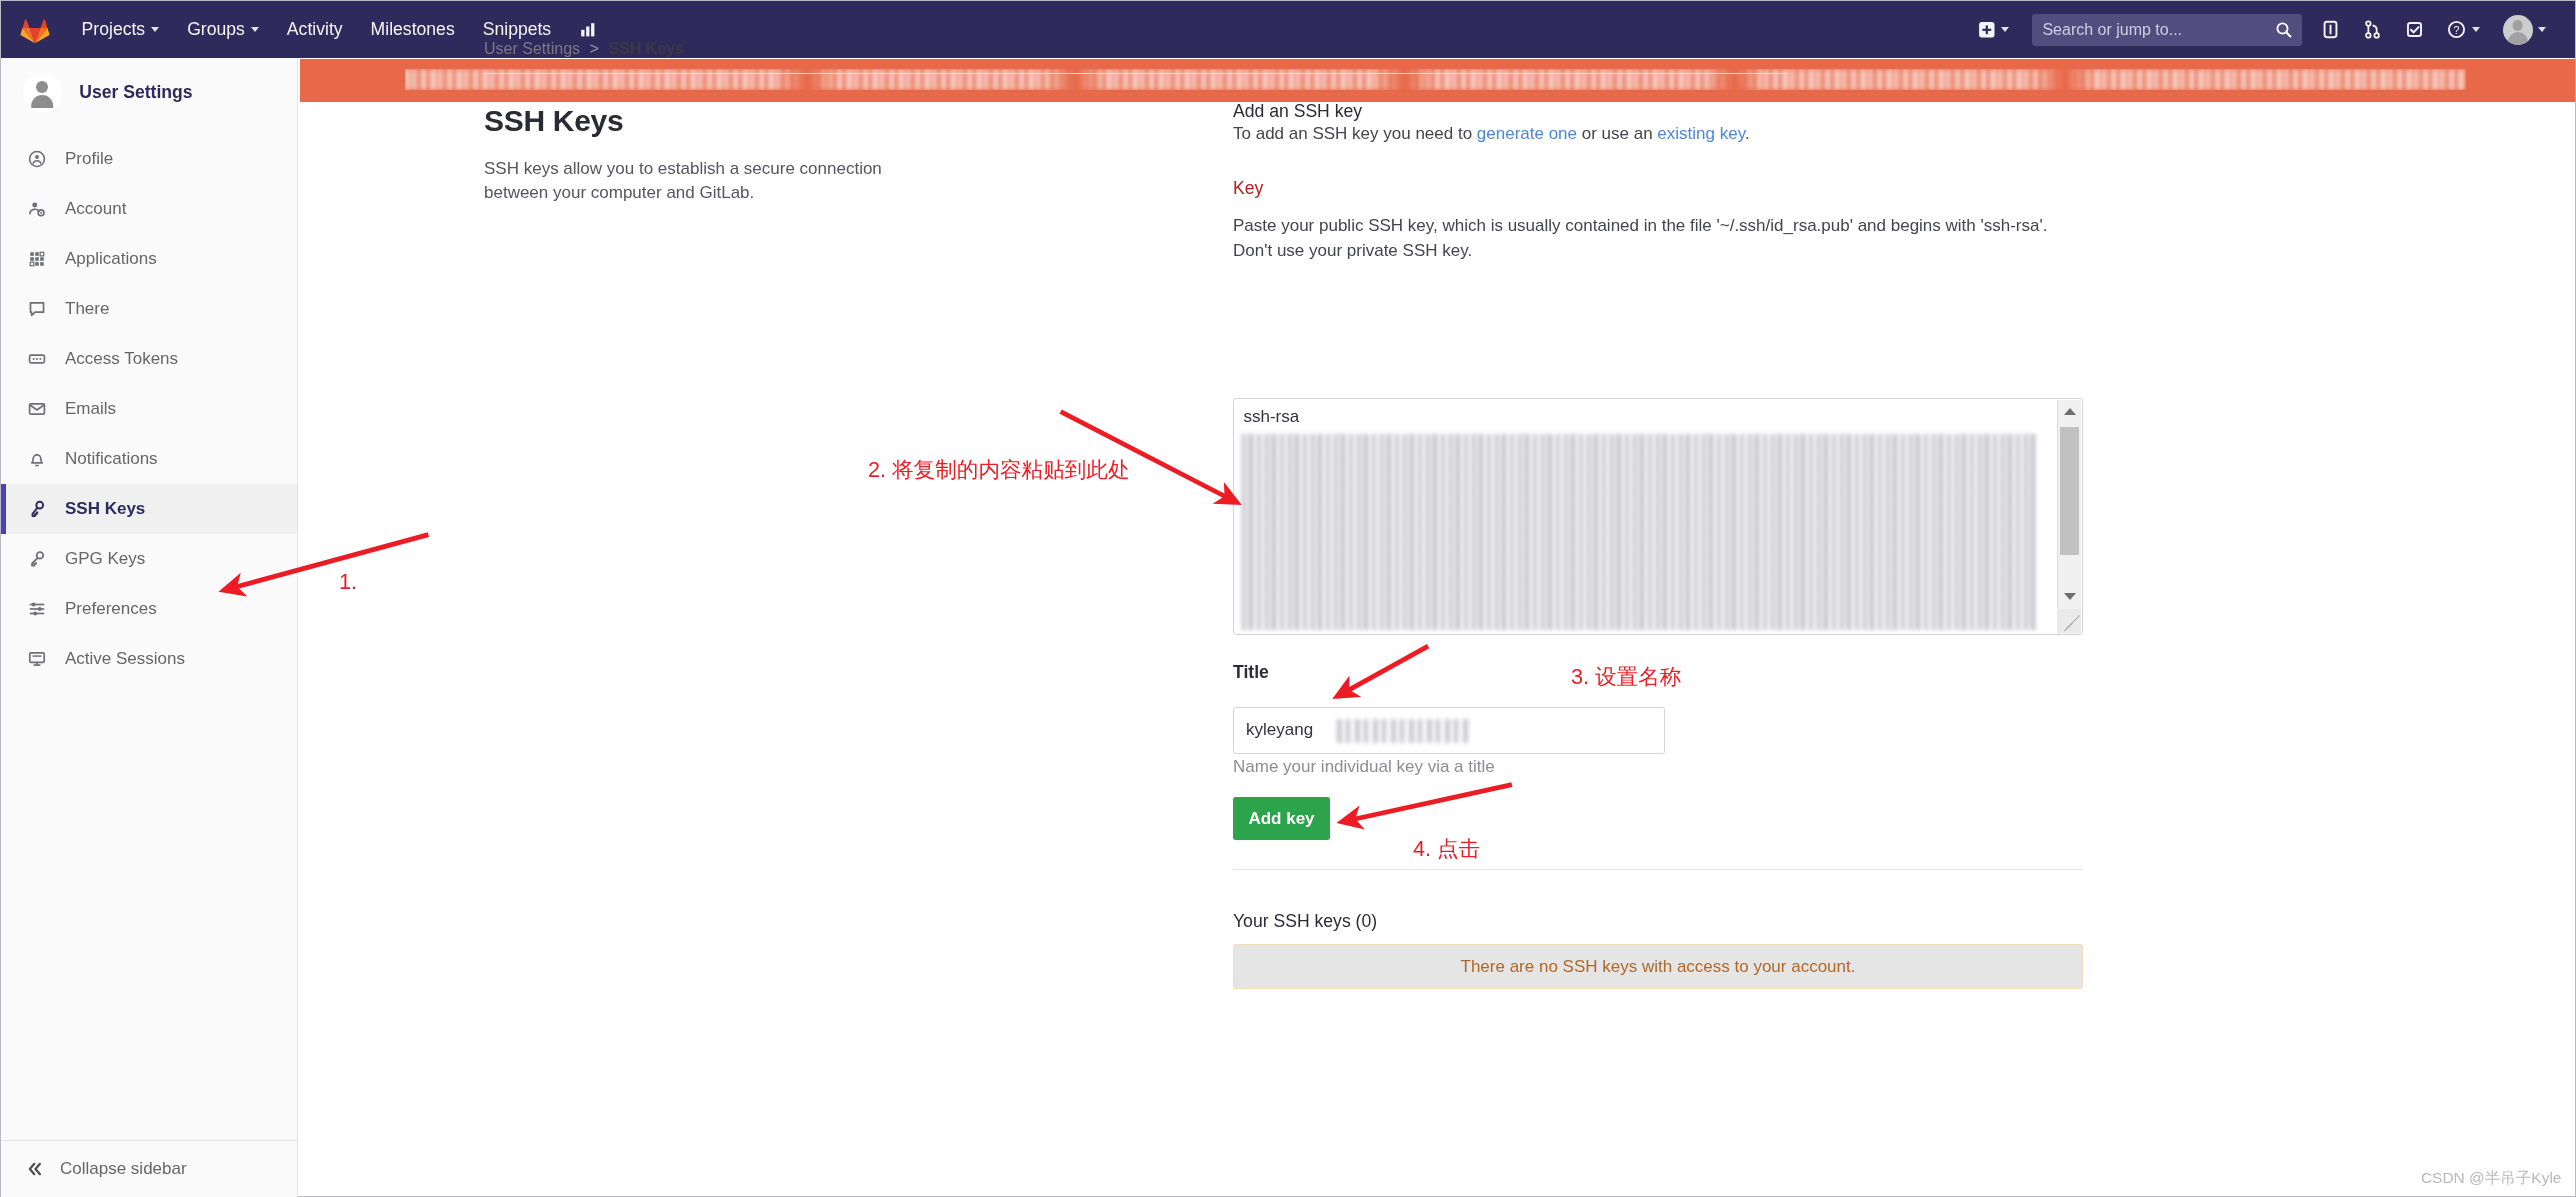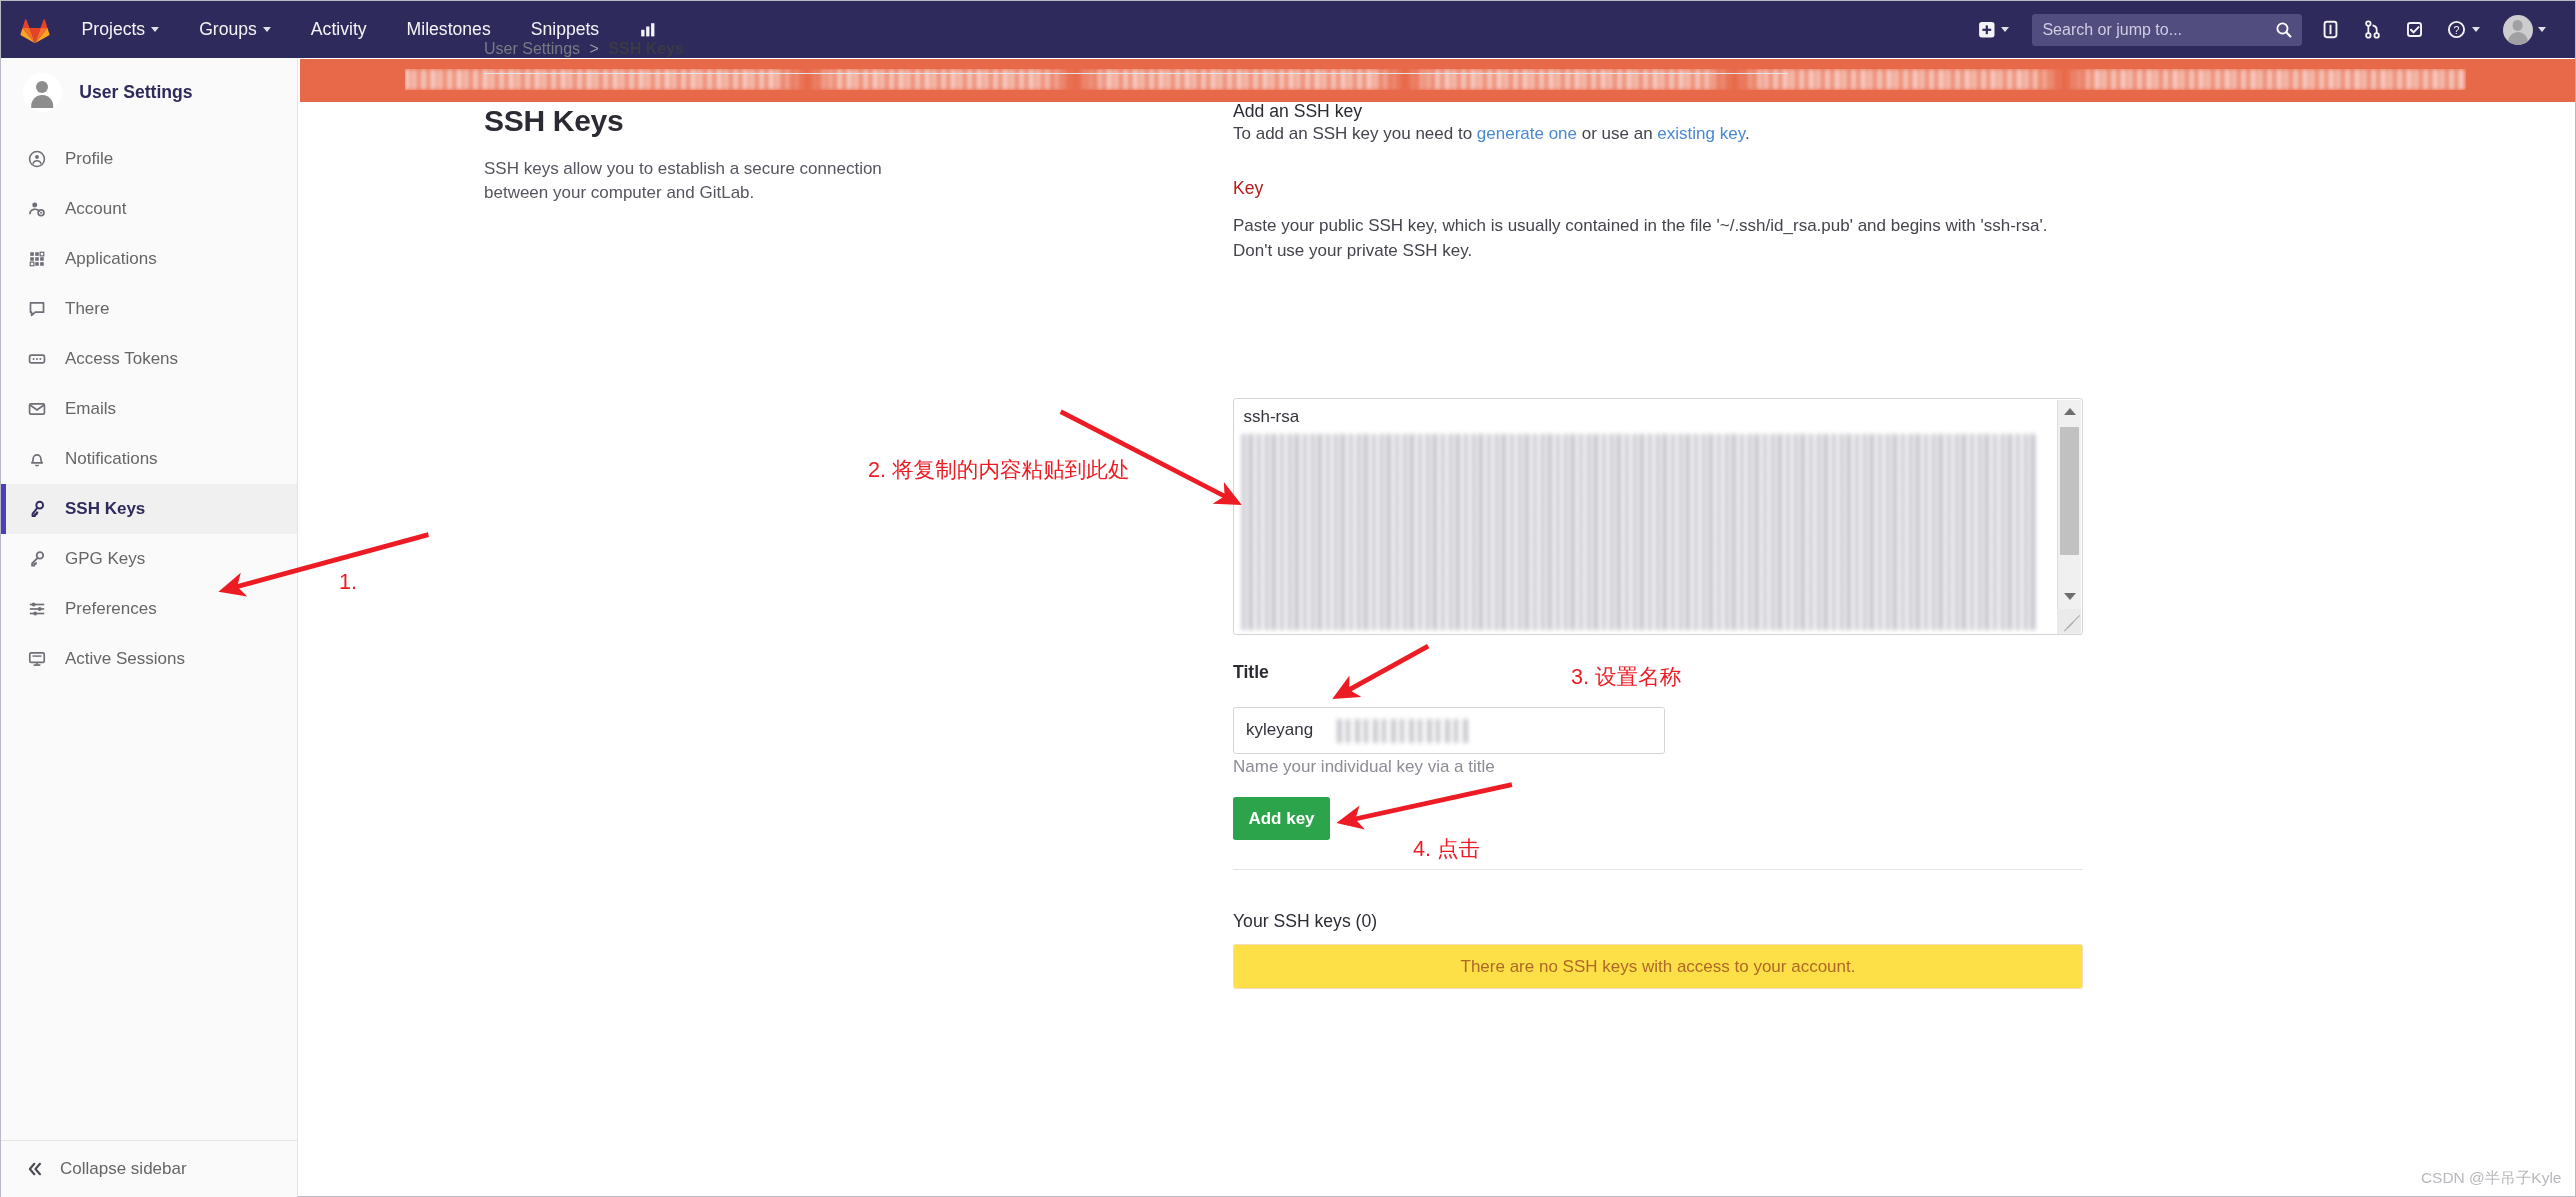--- a/index.html
+++ b/index.html
@@ -20,21 +20,21 @@
   .navbar {
     position: absolute; left: 0; top: 0;
     width: 100%; height: 57px;
     background: #2e2a5c;
     display: flex; align-items: center;
   }
   .gl-logo {
     width: 30px; height: 30px; margin-left: 19px; margin-right: 17.6px;
     position: relative; flex: none;
   }
-  .nav-links { display: flex; align-items: center; gap: 12px; }
+  .nav-links { display: flex; align-items: center; gap: 0px; }
   .nav-link {
     color: #ffffff; font-size: 17.6px; padding: 0 14px;
     display: flex; align-items: center; gap: 6px; white-space: nowrap;
     opacity: .95;
   }
   .caret {
     display: inline-block; width: 0; height: 0;
     border-left: 4.7px solid transparent; border-right: 4.7px solid transparent;
     border-top: 5.4px solid #ffffff; opacity: .9;
   }
@@ -270,21 +270,21 @@
     position: absolute; left: 1232px; top: 868px;
     width: 850px; height: 1.4px; background: #e4e4e7;
   }
   .ssh-count {
     position: absolute; left: 1232px; top: 910px;
     font-size: 17.6px; color: #2b2b33;
   }
   .alert-box {
     position: absolute; left: 1232px; top: 943px;
     width: 850px; height: 45px;
-    background: #fde047; border: 1.4px solid #f3dcb8; border-radius: 2.7px;
+    background: #e5e5e5; border: 1.4px solid #f3dcb8; border-radius: 2.7px;
     display: flex; align-items: center; justify-content: center;
     font-size: 17px; color: #b06828;
   }
 
   
   .anno { position: absolute; color: #ed1c24; font-weight: normal; }
   .anno-1 { left: 338px; top: 568px; font-size: 21.6px; }
   .anno-2 { left: 867px; top: 454px; font-size: 21.6px; }
   .anno-3 { left: 1570px; top: 661px; font-size: 21.6px; }
   .anno-4 { left: 1412px; top: 833px; font-size: 21.6px; }

